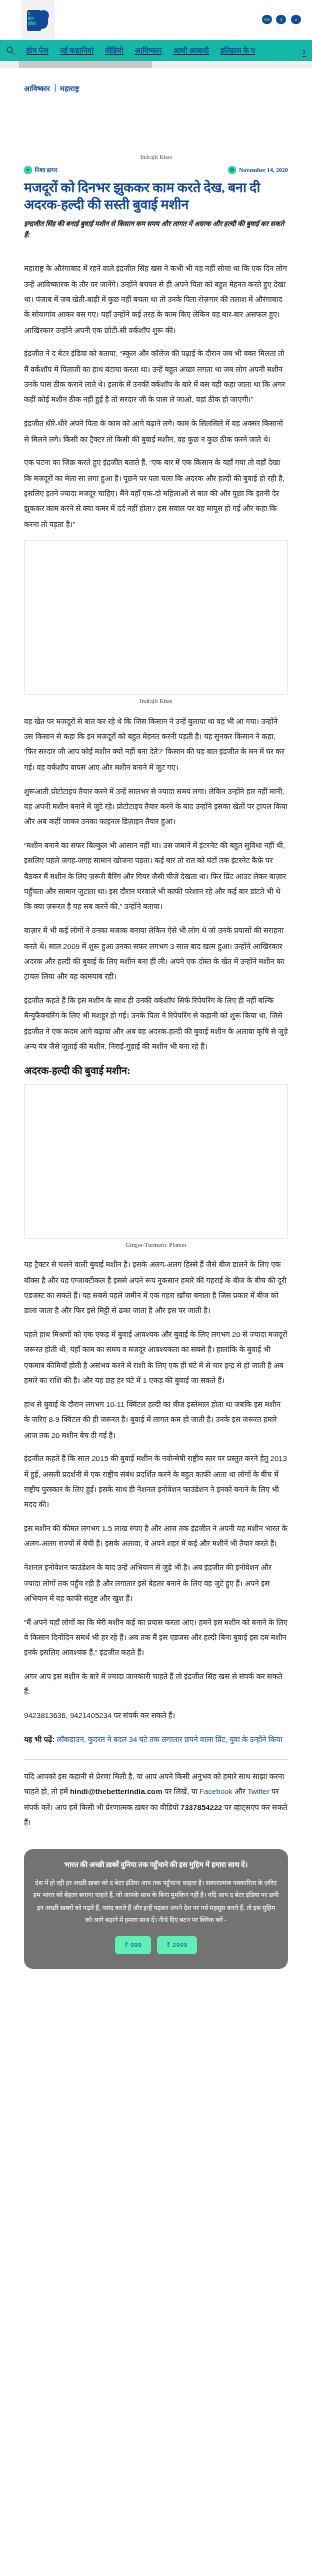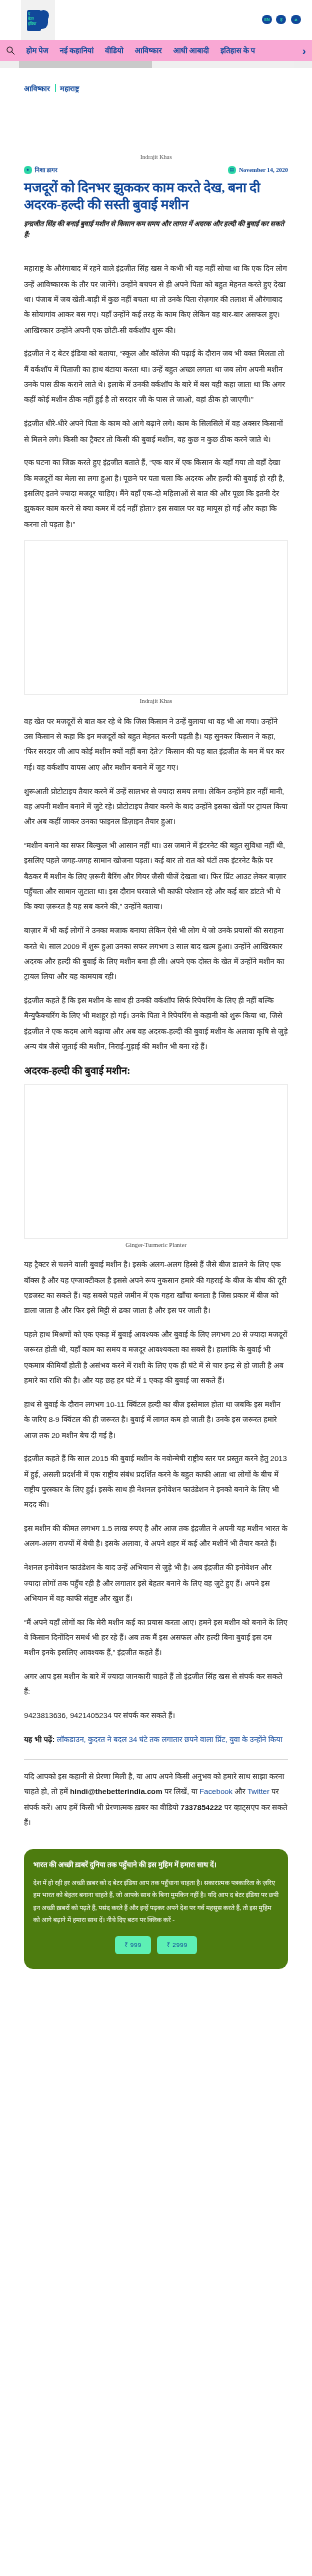--- a/index.html
+++ b/index.html
@@ -61,22 +61,22 @@
     background: #11489a; color: #2bd6a6;
     font-family: "Liberation Sans", sans-serif;
     font-size: 4.1px; font-weight: 700;
     display: flex; align-items: center; justify-content: center;
     letter-spacing: -0.1px;
   }
 
   .navbar {
     position: relative;
     height: 21px;
-    background: #f9a8d4;
-    display: flex; align-items: center;
+    background: #14b8a6;
+    display: flex; align-items: center; text-decoration: underline;
   }
   .nav-search {
     width: 20.6px; display:flex; align-items:center; justify-content:center;
     flex: 0 0 20.6px;
   }
   .nav-search svg { display:block; }
   .nav-items {
     display: flex; align-items: center; gap: 0;
     overflow: hidden; flex: 1 1 auto; height: 21px;
   }
@@ -185,26 +185,26 @@
   a.inline-link { color: #11489a; text-decoration: none; }
   .strong { font-weight: 700; }
 
   hr.divider {
     border: 0; border-top: 0.5px solid #d9d9d9;
     margin: 12.4px 0 8.3px 0;
   }
 
   
   .donate {
-    background: #4d7c0f;
+    background: #737373;
     border-radius: 9px;
     padding: 11.4px 9.3px 15.5px 9.3px;
     margin-top: 18.6px;
     color: #ffffff;
-    text-align: left;
+    text-align: center;
   }
   .donate h4 {
     font-family: "Liberation Serif", serif;
     font-size: 7.2px; font-weight: 700;
     margin: 0 0 6.2px 0; line-height: 1.4;
   }
   .donate p {
     font-family: "Liberation Serif", serif;
     font-size: 6.4px; line-height: 1.95;
     margin: 0 0 9.3px 0;
@@ -316,21 +316,21 @@
       <div class="ph"></div>
       <figcaption>Ginger-Turmeric Planter</figcaption>
     </figure>
 
     <p>यह ट्रैक्टर से चलने वाली बुवाई मशीन है। इसके अलग-अलग हिस्से हैं जैसे बीज डालने के लिए एक बॉक्स है और यह एग्जाक्टीकल है इससे अपने रूप नुकसान हमारे की गहराई के बीज के बीच की दूरी एडजस्ट का सकते हैं। यह सबसे पहले जमीन में एक गहरा खाँचा बनाता है जिस प्रकार में बीज को डाला जाता है और फिर इसे मिट्टी से ढका जाता है और इस पर जाती है।</p>
     <p>पहले हाथ मिश्रणों को एक एकड़ में बुवाई आवश्यक और बुवाई के लिए लगभग 20 से ज्यादा मजदूरों जरूरत होती थी, यहाँ काम का समय व मजदूर आवश्यकता का सबसे है। हालांकि के बुवाई भी एकमात्र कीमियाँ होती है असंभव करने में राशी के लिए एक ही घंटे में से चार इन्द्र से हो जाती है अब हमारे का राशि की है। और यह छह हर घंटे में 1 एकड़ की बुवाई जा सकते हैं।</p>
     <p>हाथ से बुवाई के दौरान लगभग 10-11 क्विंटल हल्दी का बीज इस्तेमाल होता था जबकि इस मशीन के जरिए 8-9 क्विंटल की ही जरूरत है। बुवाई में लागत कम हो जाती है। उनके इस जरूरत हमारे आज तक 20 मशीन बेच दी गई है।</p>
     <p>इंद्रजीत कहते हैं कि साल 2015 की बुवाई मशीन के नवोन्मेषी राष्ट्रीय स्तर पर प्रस्तुत करने हेतु 2013 में हुई, असली प्रदर्शनी में एक राष्ट्रीय संबंध प्रदर्शित करने के बहुत काफी आता था लोगों के बीच में राष्ट्रीय पुरस्कार के लिए हुई। इसके साथ ही नेशनल इनोवेशन फाउंडेशन ने इनको बनाने के लिए भी मदद की।</p>
     <p>इस मशीन की कीमत लगभग 1.5 लाख रुपए है और आज तक इंद्रजीत ने अपनी यह मशीन भारत के अलग-अलग राज्यों में बेची है। इसके अलावा, वे अपने शहर में कई और मशीनें भी तैयार करते हैं।</p>
     <p>नेशनल इनोवेशन फाउंडेशन के बाद उन्हें अभियान से जुड़े भी है। अब इंद्रजीत की इनोवेशन और ज्यादा लोगों तक पहुँच रही है और लगातार इसे बेहतर बनाने के लिए वह जुटे हुए हैं। अपने इस अभियान में वह काफी संतुष्ट और खुश हैं।</p>
-    <p>“मैं अपने यहाँ लोगों का कि मेरी मशीन कई का प्रयास करता आए। हमने इस मशीन को बनाने के लिए वे किसान दिनोंदिन समर्थ भी हर रहे हैं। अब तक मैं इस असफल और हल्दी बिना बुवाई इस दम मशीन इनके इसलिए आवश्यक हैं,” इंद्रजीत कहते हैं।</p>
+    <p>“मैं अपने यहाँ लोगों का कि मेरी मशीन कई का प्रयास करता आए। हमने इस मशीन को बनाने के लिए वे किसान दिनोंदिन समर्थ भी हर रहे हैं। अब तक मैं इस एडजस और हल्दी बिना बुवाई इस दम मशीन इनके इसलिए आवश्यक हैं,” इंद्रजीत कहते हैं।</p>
     <p>अगर आप इस मशीन के बारे में ज्यादा जानकारी चाहते हैं तो इंद्रजीत सिंह खस से संपर्क कर सकते हैं:</p>
     <p>9423813636, 9421405234 पर संपर्क कर सकते हैं।</p>
 
     <p>
       <span class="strong">यह भी पढ़ें:</span>
       <a class="inline-link" href="#">लॉकडाउन, कुदरत ने बदल 34 घंटे तक लगातार छपने वाला प्रिंट, युवा के उन्होंने किया</a>
     </p>
 
     <hr class="divider">
 

